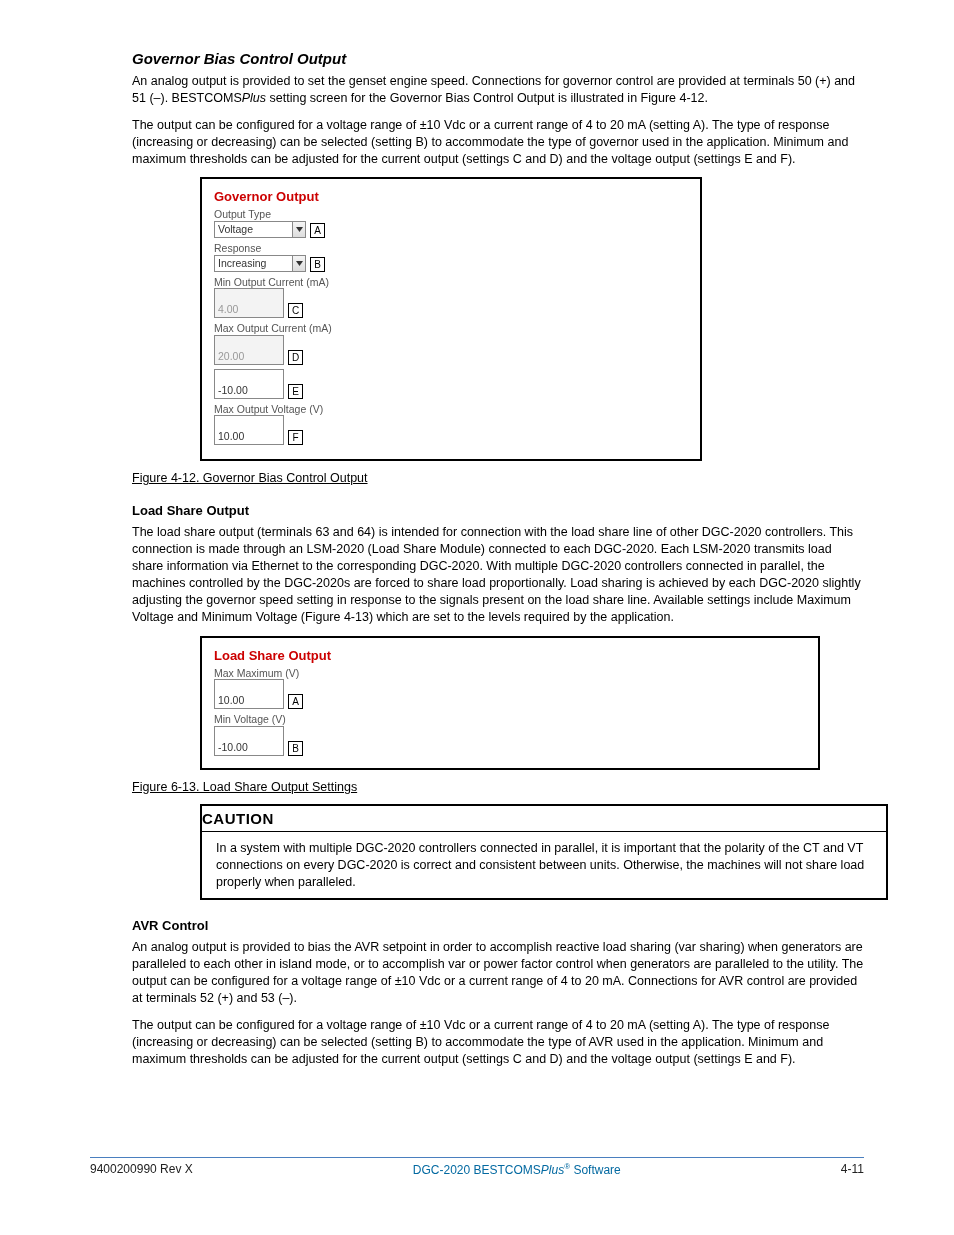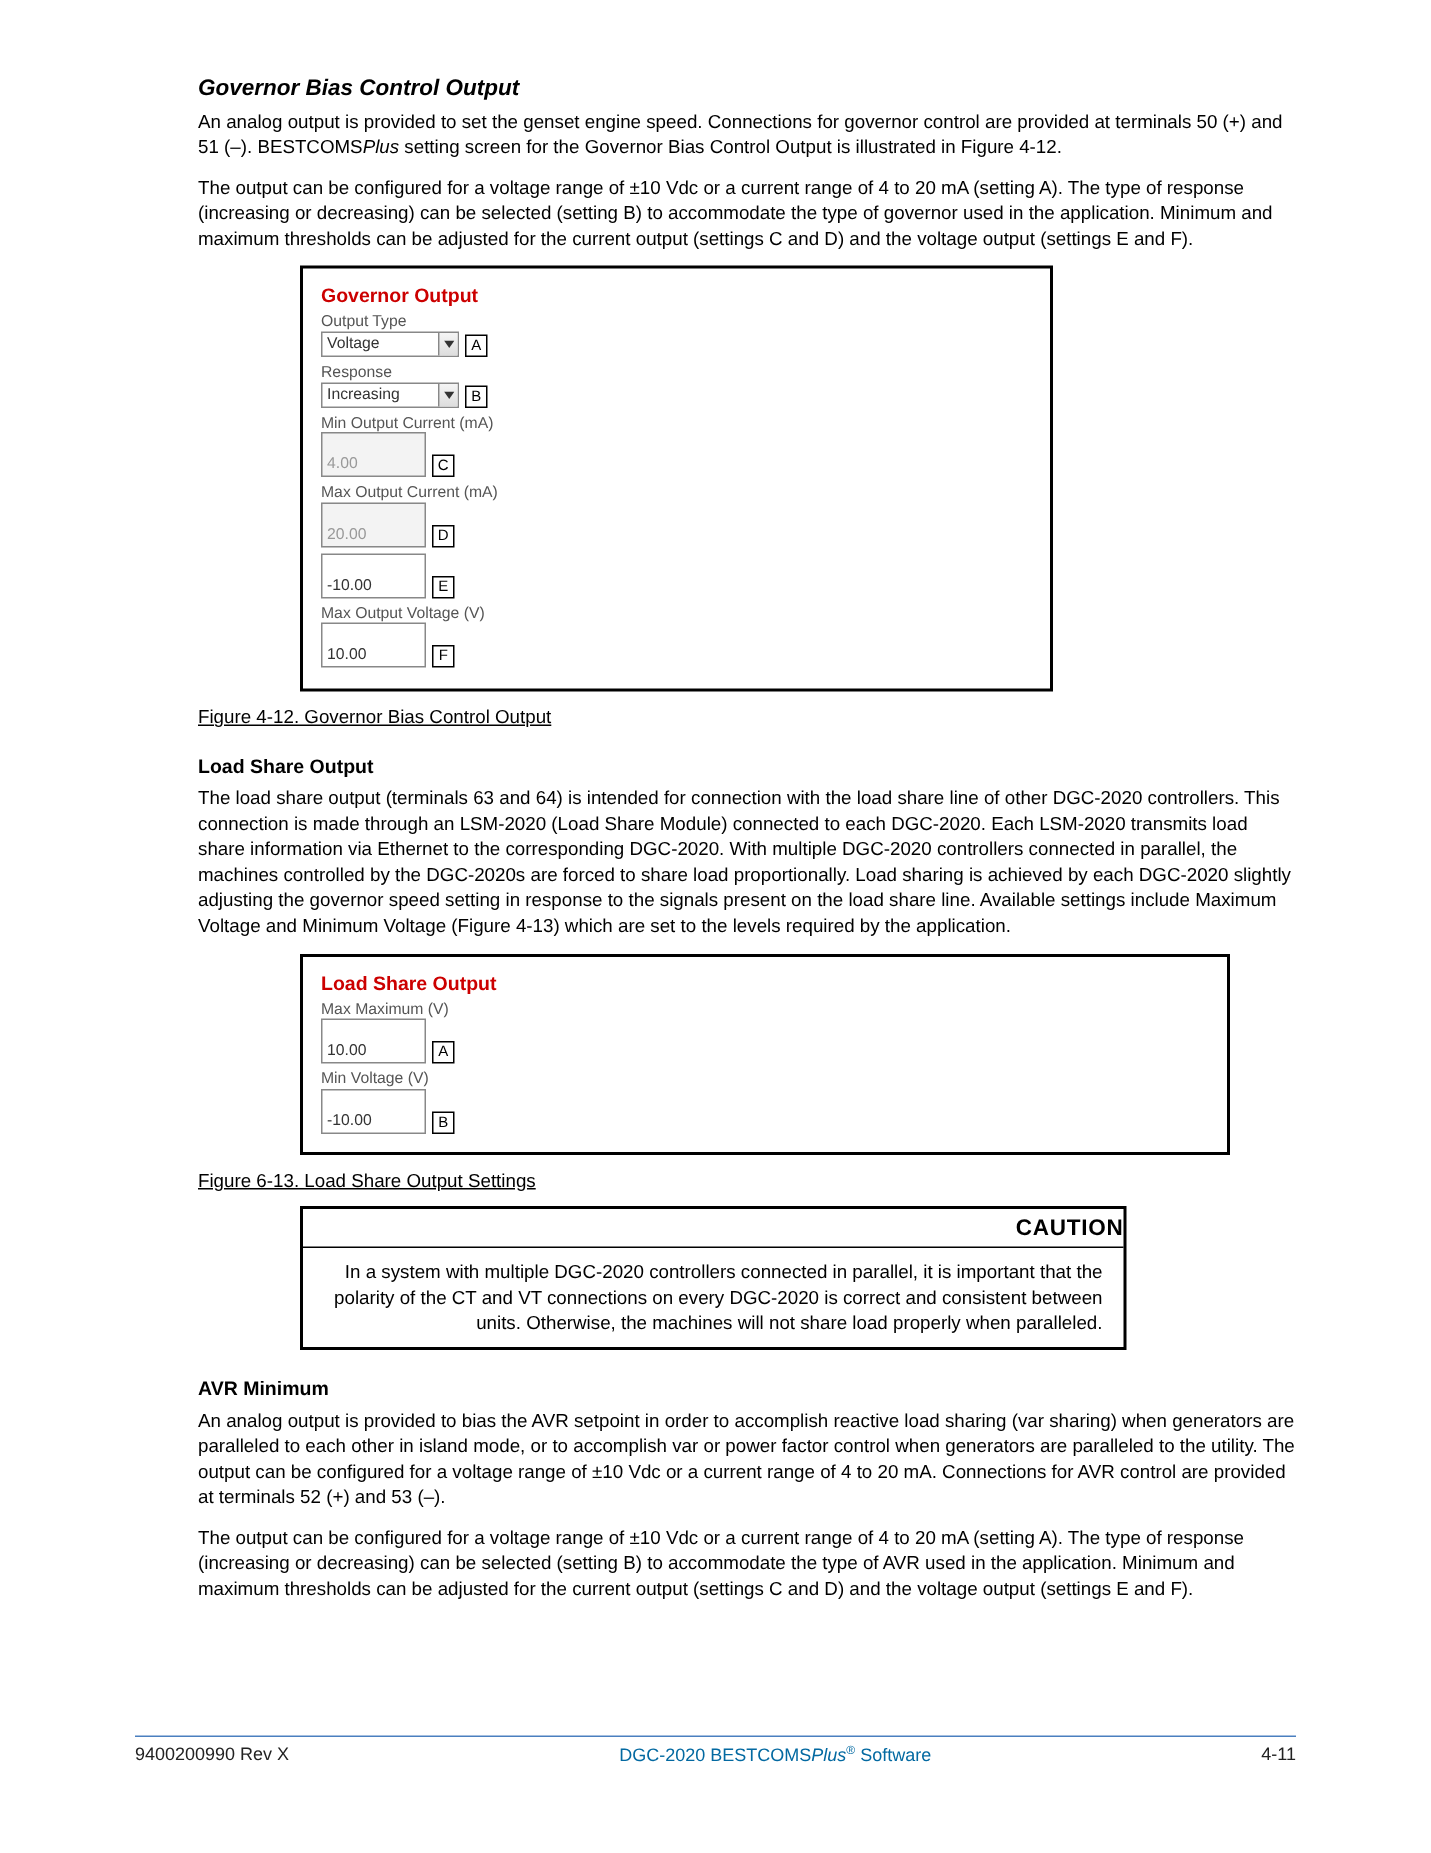--- a/index.html
+++ b/index.html
@@ -64,23 +64,23 @@
     display: flex; align-items: center; justify-content: center;
     font-size: 10px; font-family: Arial; background: #fff;
   }
   .fig-caption {
     margin: 6px 0 2px 42px;
     font-size: 12.5px;
     text-decoration: underline;
   }
   .caution {
     border: 2px solid #000;
-    width: 551px;
+    width: 688px;
     margin: 10px 0 12px 110px;
-    text-align: right;
+    text-align: left;
   }
   .caution-head {
     font-weight: bold;
     font-size: 15px;
     padding: 4px 0;
     border-bottom: 1px solid #000;
     letter-spacing: 0.5px;
   }
   .caution-body {
     font-size: 12.5px;
@@ -201,21 +201,21 @@
     </div>
   </div>
 
   <div class="fig-caption">Figure 6-13. Load Share Output Settings</div>
 
   <div class="caution">
     <div class="caution-head">CAUTION</div>
     <div class="caution-body">In a system with multiple DGC-2020 controllers connected in parallel, it is important that the polarity of the CT and VT connections on every DGC-2020 is correct and consistent between units. Otherwise, the machines will not share load properly when paralleled.</div>
   </div>
 
-  <h3 class="sub">AVR Minimum</h3>
+  <h3 class="sub">AVR Control</h3>
   <p class="body">An analog output is provided to bias the AVR setpoint in order to accomplish reactive load sharing (var sharing) when generators are paralleled to each other in island mode, or to accomplish var or power factor control when generators are paralleled to the utility. The output can be configured for a voltage range of ±10 Vdc or a current range of 4 to 20 mA. Connections for AVR control are provided at terminals 52 (+) and 53 (–).</p>
   <p class="body">The output can be configured for a voltage range of ±10 Vdc or a current range of 4 to 20 mA (setting A). The type of response (increasing or decreasing) can be selected (setting B) to accommodate the type of AVR used in the application. Minimum and maximum thresholds can be adjusted for the current output (settings C and D) and the voltage output (settings E and F).</p>
 
 </div>
 
 <div class="footer">
   <span>9400200990 Rev X</span>
   <span class="center">
     <span>DGC-2020 BESTCOMS</span><i>Plus</i><span style="font-size:8px; vertical-align:super;">®</span><span> Software</span>
   </span>

